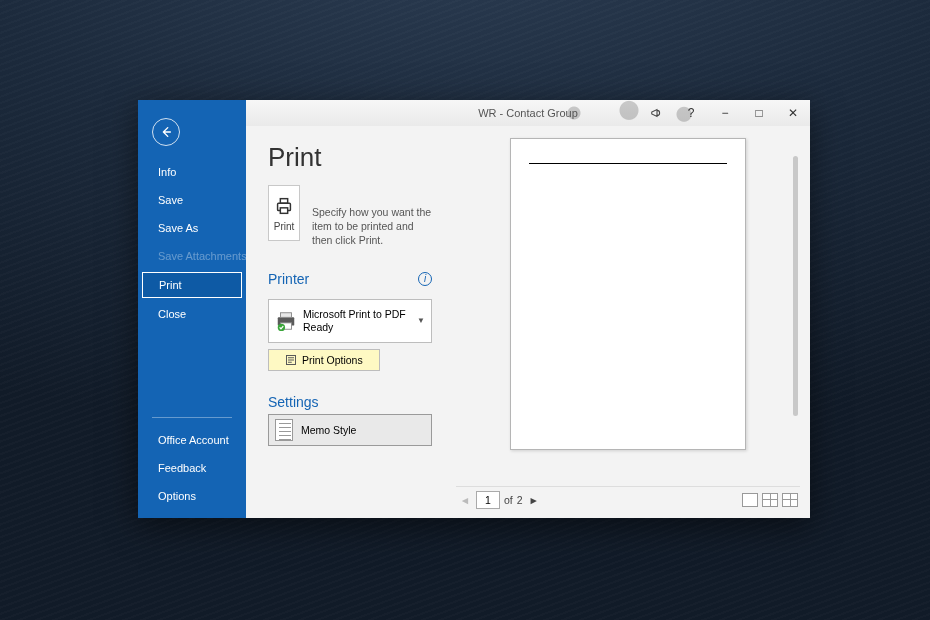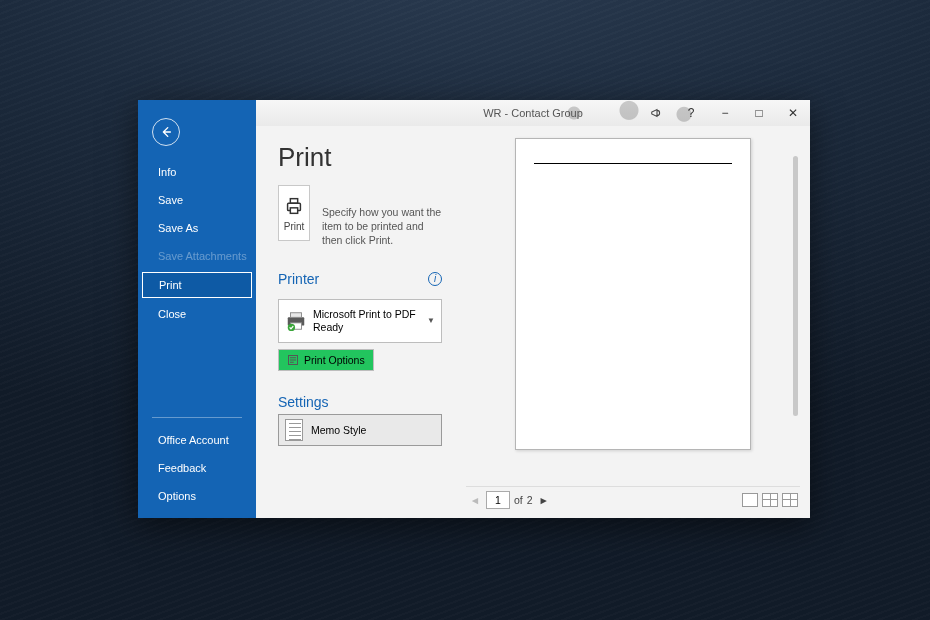--- a/index.html
+++ b/index.html
@@ -17,21 +17,21 @@
     position: absolute;
     left: 138px; top: 100px;
     width: 672px; height: 418px;
     background: #f3f3f3;
     box-shadow: 0 8px 30px rgba(0,0,0,0.5);
     display: flex;
   }
 
   
   .sidebar {
-    width: 118px;
+    width: 108px;
     background: #1464b4; 
     color: #fff;
     display: flex; flex-direction: column;
     font-size: 11px;
     padding-top: 10px;
   }
   .back-btn {
     width: 28px; height: 28px; border: 1px solid rgba(255,255,255,0.8);
     border-radius: 50%; margin: 8px 0 12px 14px;
     display:flex; align-items:center; justify-content:center;
@@ -93,22 +93,22 @@
   .printer-select {
     margin-top:12px; background:#fff; border:1px solid #bdbdbd; height:44px;
     display:flex; align-items:center; padding:0 6px; font-size:10.5px; position:relative;
     cursor:pointer;
   }
   .printer-select .p-icon { width:22px; height:22px; margin-right:6px; position:relative; flex:none; }
   .printer-select .p-text { display:flex; flex-direction:column; line-height:1.15; }
   .printer-select .chev { margin-left:auto; font-size:8px; color:#555; }
 
   .sub-btn {
-    margin-top:6px; background:#22c55e; border:1px solid #bdbdbd; height:22px;
-    font-size:10.5px; display:inline-flex; align-items:center; gap:5px; padding:0 8px;
+    margin-top:6px; background:#fef9c3; border:1px solid #bdbdbd; height:22px;
+    font-size:10.5px; display:inline-flex; align-items:center; gap:5px; padding:0 16px;
     cursor:pointer;
   }
   .sub-btn svg { width:12px; height:12px; }
 
   .style-select {
     margin-top:4px; background:#e9e9e9; border:1px solid #9a9a9a; height:32px;
     display:flex; align-items:center; padding:0 6px; font-size:10.5px; gap:8px;
     cursor:pointer;
   }
   .style-select .doc-icon {

